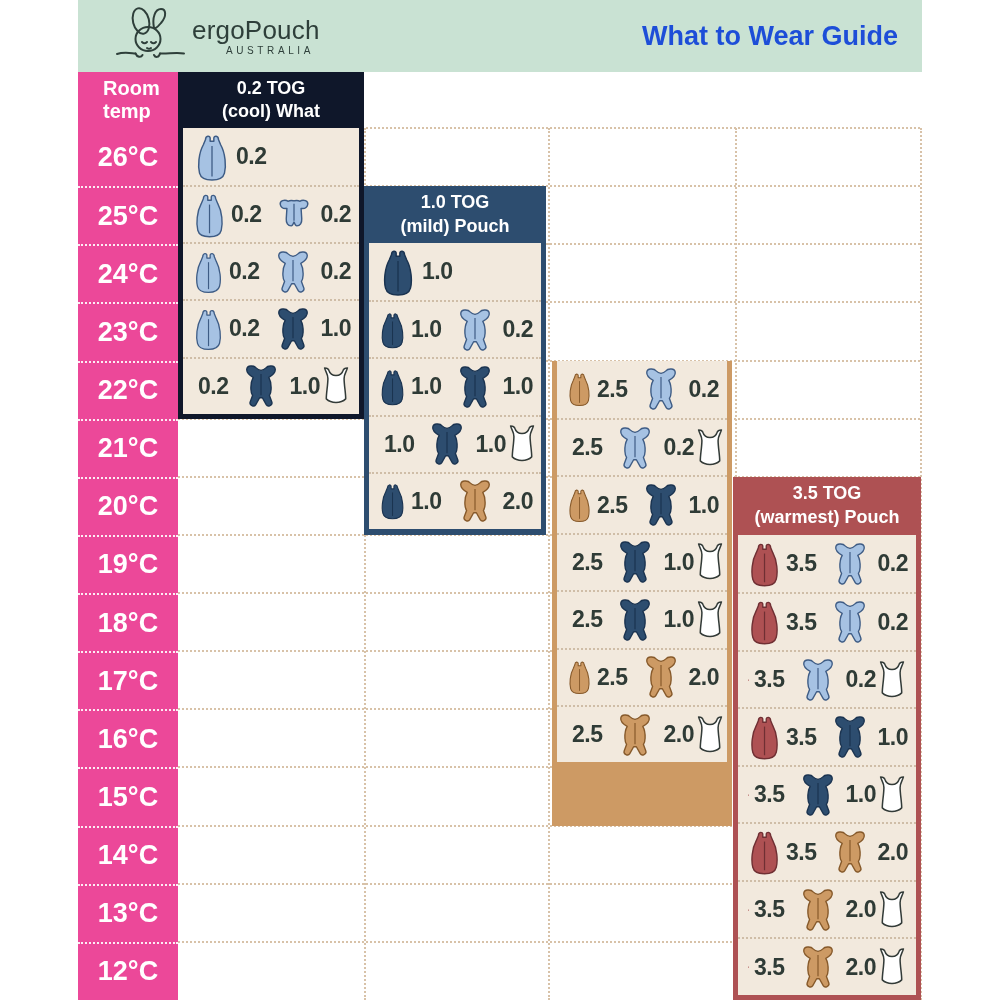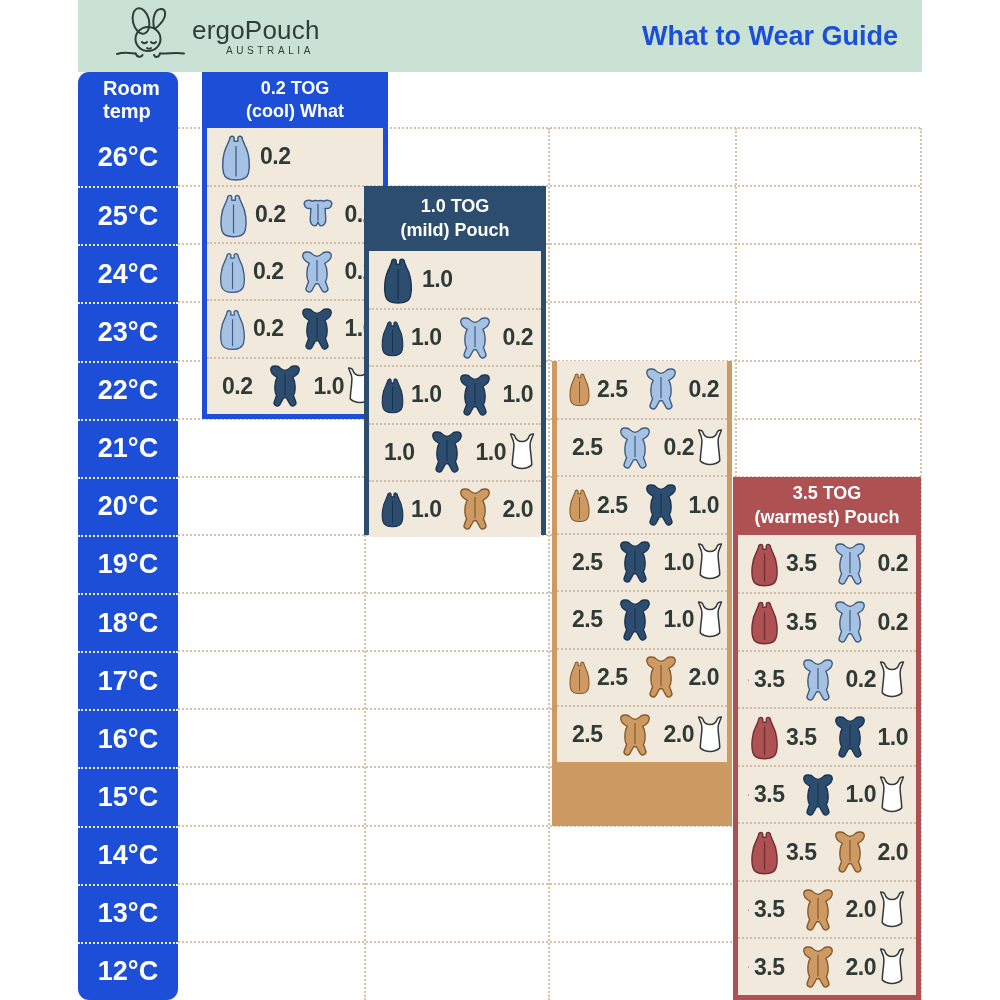--- a/index.html
+++ b/index.html
@@ -8,21 +8,21 @@
   
   .topbar{position:absolute;left:78px;top:0;width:844px;height:72px;background:#c9e2d3;
           display:flex;align-items:center;justify-content:space-between;
           padding:0 24px 0 36px;box-sizing:border-box;z-index:4;}
   .logo{display:flex;align-items:center;gap:4px;}
   .brand-text{display:flex;flex-direction:column;line-height:1;}
   .brand-name{font-size:26px;font-weight:500;color:#2e3f3a;letter-spacing:.2px;}
   .brand-sub{font-size:10px;font-weight:400;color:#2e3f3a;letter-spacing:3.6px;margin-top:3px;padding-left:34px;}
   .guide-title{font-size:27px;font-weight:600;color:#1d4ed8;}
   
-  .temp-col{position:absolute;left:78px;top:72px;width:100px;height:928px;background:#1d4ed8;z-index:3;border-radius:11px;}
+  .temp-col{position:absolute;left:78px;top:72px;width:100px;height:928px;background:#ec4899;z-index:3;}
   .temp-header{height:56px;display:flex;flex-direction:column;justify-content:center;
                padding-left:25px;box-sizing:border-box;color:#fff;font-size:20px;font-weight:700;line-height:1.15;}
   .temp-row{height:58.13px;display:flex;align-items:center;justify-content:center;
             color:#fff;font-size:27px;font-weight:600;box-sizing:border-box;}
   .temp-row + .temp-row{border-top:2px dotted rgba(255,255,255,.9);}
   
   .grid{position:absolute;inset:0;z-index:1;}
   .hline{position:absolute;height:0;border-top:2px dotted #d8c2a8;}
   .vline{position:absolute;width:0;border-left:2px dotted #d8c2a8;}
   
@@ -104,21 +104,21 @@
         <div class="temp-row">17°C</div>
         <div class="temp-row">16°C</div>
         <div class="temp-row">15°C</div>
         <div class="temp-row">14°C</div>
         <div class="temp-row">13°C</div>
         <div class="temp-row">12°C</div>
       </div>
   </div>
 
   <div id="columns">
-      <div class="pouch-col" style="left: 178px; top: 72px; width: 186px; height: 346.7px; background: #1d4ed8; margin-left: 24px;">
+      <div class="pouch-col" style="left: 178px; top: 72px; width: 186px; height: 346.7px; background: #0f172a;">
         <div class="pouch-header" style="height: 56px;">
           <span>0.2 TOG</span>
           <span>(cool) What</span>
         </div>
         <div class="pouch-body" style="height: 285.65px;">
           <div class="pouch-row" style="height: 57.13px;">
             <svg class="icon" width="38" height="48" viewBox="0 0 38 52">
 <path d="M12 7 C12 2.5 17 2.5 17 5.5 L17 9 L21 9 L21 5.5 C21 2.5 26 2.5 26 7 L28.5 13 C33.5 22 34.5 36 32.5 43.5 C31 49.5 25.5 51 19 51 C12.5 51 7 49.5 5.5 43.5 C3.5 36 4.5 22 9.5 13 Z" fill="#a6c2e3" stroke="#3e5c85" stroke-width="1.6" stroke-linejoin="round"></path>
 <path d="M19 14 L19 47" stroke="#3e5c85" stroke-width="1.4" fill="none"></path>
             </svg>
@@ -181,21 +181,21 @@
             <span class="tog-value">1.0</span>
             <span class="singlet-wrap">
               <svg class="icon" width="32" height="40" viewBox="0 0 32 42">
 <path d="M4 2 C5 6 7.5 8.5 7.5 13 C7.5 20 5.8 28 5.8 34.5 C11 39.5 21 39.5 26.2 34.5 C26.2 28 24.5 20 24.5 13 C24.5 8.5 27 6 28 2 C25.5 2 24 2.5 23.5 4.5 C22.5 8 20 10 16 10 C12 10 9.5 8 8.5 4.5 C8 2.5 6.5 2 4 2 Z" fill="#ffffff" stroke="#333b38" stroke-width="1.6" stroke-linejoin="round"></path>
               </svg>
             </span>
           </div>
         </div>
       </div>
       <div class="pouch-col" style="left: 364px; top: 186.13px; width: 182px; height: 348.8px; background: rgb(45, 77, 111);">
-        <div class="pouch-header" style="height: 65px; text-align: center;">
+        <div class="pouch-header" style="height: 57px; text-align: center;">
           <span>1.0 TOG</span>
           <span>(mild) Pouch</span>
         </div>
         <div class="pouch-body" style="height: 285.65px;">
           <div class="pouch-row" style="height: 57.13px;">
             <svg class="icon" width="38" height="48" viewBox="0 0 38 52">
 <path d="M12 7 C12 2.5 17 2.5 17 5.5 L17 9 L21 9 L21 5.5 C21 2.5 26 2.5 26 7 L28.5 13 C33.5 22 34.5 36 32.5 43.5 C31 49.5 25.5 51 19 51 C12.5 51 7 49.5 5.5 43.5 C3.5 36 4.5 22 9.5 13 Z" fill="#2d4d6f" stroke="#1a3350" stroke-width="1.6" stroke-linejoin="round"></path>
 <path d="M19 14 L19 47" stroke="#1a3350" stroke-width="1.4" fill="none"></path>
             </svg>
             <span class="tog-value">1.0</span>

